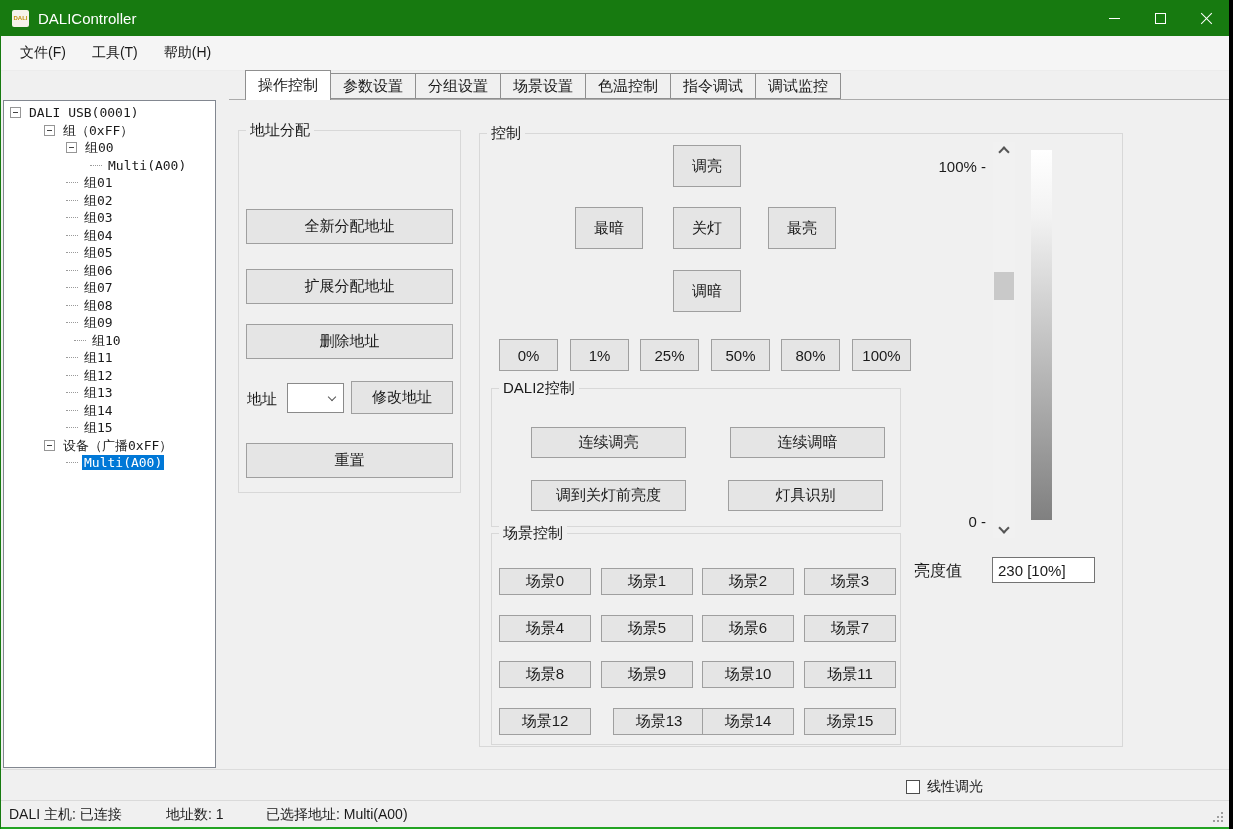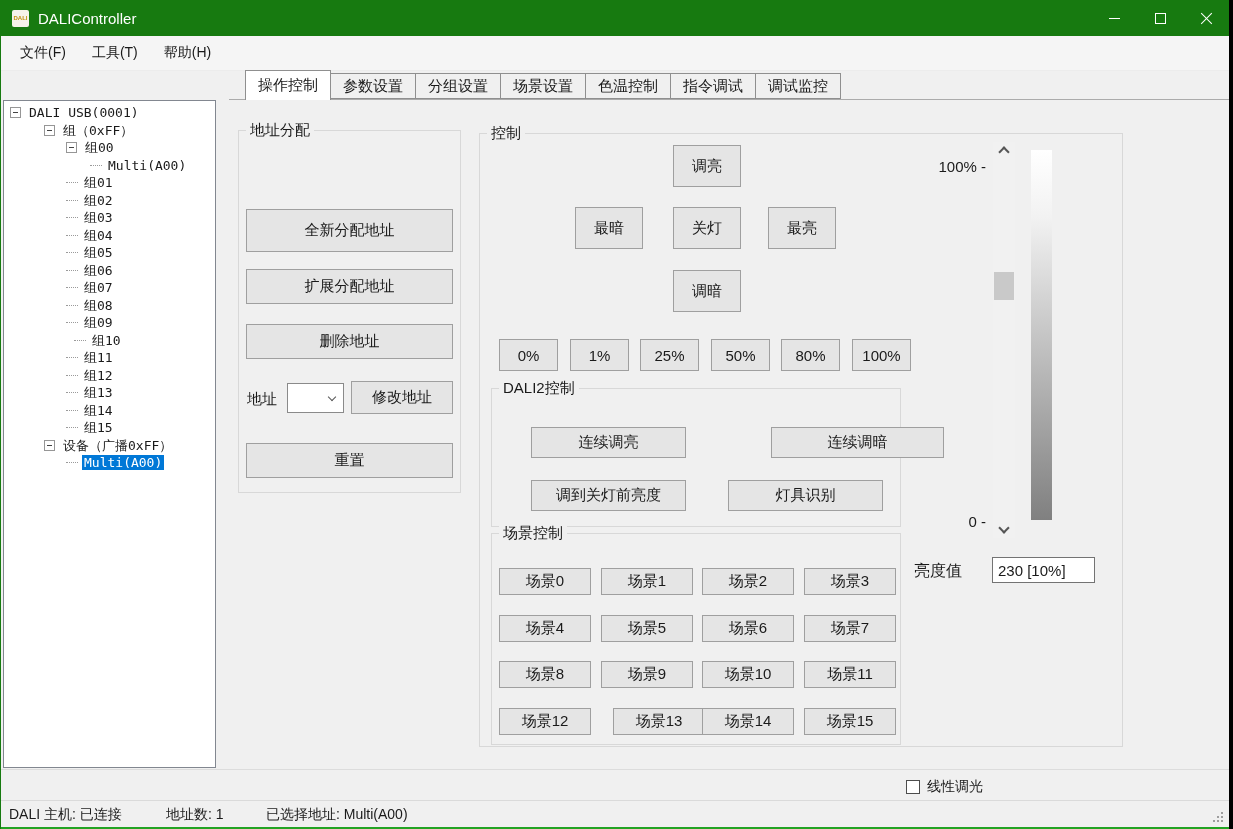--- a/index.html
+++ b/index.html
@@ -244,31 +244,31 @@
   <div class="lbl" style="left:926px;top:778px;font-size:14px;">线性调光</div>
 
   <div id="statusbar">
       <div class="status-item" style="left: 8px;">DALI 主机: 已连接</div>
       <div class="status-item" style="left: 165px;">地址数: 1</div>
       <div class="status-item" style="left: 265px;">已选择地址: Multi(A00)</div>
     </div>
   <div class="grip"></div>
   <div class="accent-bottom"></div>
 
-    <div class="btn" style="left: 245px; top: 209px; width: 207px; height: 43px;">全新分配地址</div>
+    <div class="btn" style="left: 245px; top: 209px; width: 207px; height: 35px;">全新分配地址</div>
     <div class="btn" style="left: 245px; top: 269px; width: 207px; height: 35px;">扩展分配地址</div>
     <div class="btn" style="left: 245px; top: 324px; width: 207px; height: 35px;">删除地址</div>
     <div class="btn" style="left: 498px; top: 339px; width: 59px; height: 32px;">0%</div>
     <div class="btn" style="left: 569px; top: 339px; width: 59px; height: 32px;">1%</div>
     <div class="btn" style="left: 639px; top: 339px; width: 59px; height: 32px;">25%</div>
     <div class="btn" style="left: 710px; top: 339px; width: 59px; height: 32px;">50%</div>
     <div class="btn" style="left: 780px; top: 339px; width: 59px; height: 32px;">80%</div>
     <div class="btn" style="left: 851px; top: 339px; width: 59px; height: 32px;">100%</div>
     <div class="btn" style="left: 530px; top: 427px; width: 155px; height: 31px;">连续调亮</div>
-    <div class="btn" style="left: 770px; top: 427px; width: 173px; height: 31px;">连续调暗</div>
+    <div class="btn" style="left: 729px; top: 427px; width: 155px; height: 31px;">连续调暗</div>
     <div class="btn" style="left: 530px; top: 480px; width: 155px; height: 31px;">调到关灯前亮度</div>
     <div class="btn" style="left: 727px; top: 480px; width: 155px; height: 31px;">灯具识别</div>
     <div class="btn" style="left: 498px; top: 568px; width: 92px; height: 27px;">场景0</div>
     <div class="btn" style="left: 600px; top: 568px; width: 92px; height: 27px;">场景1</div>
     <div class="btn" style="left: 701px; top: 568px; width: 92px; height: 27px;">场景2</div>
     <div class="btn" style="left: 803px; top: 568px; width: 92px; height: 27px;">场景3</div>
     <div class="btn" style="left: 498px; top: 615px; width: 92px; height: 27px;">场景4</div>
     <div class="btn" style="left: 600px; top: 615px; width: 92px; height: 27px;">场景5</div>
     <div class="btn" style="left: 701px; top: 615px; width: 92px; height: 27px;">场景6</div>
     <div class="btn" style="left: 803px; top: 615px; width: 92px; height: 27px;">场景7</div>

